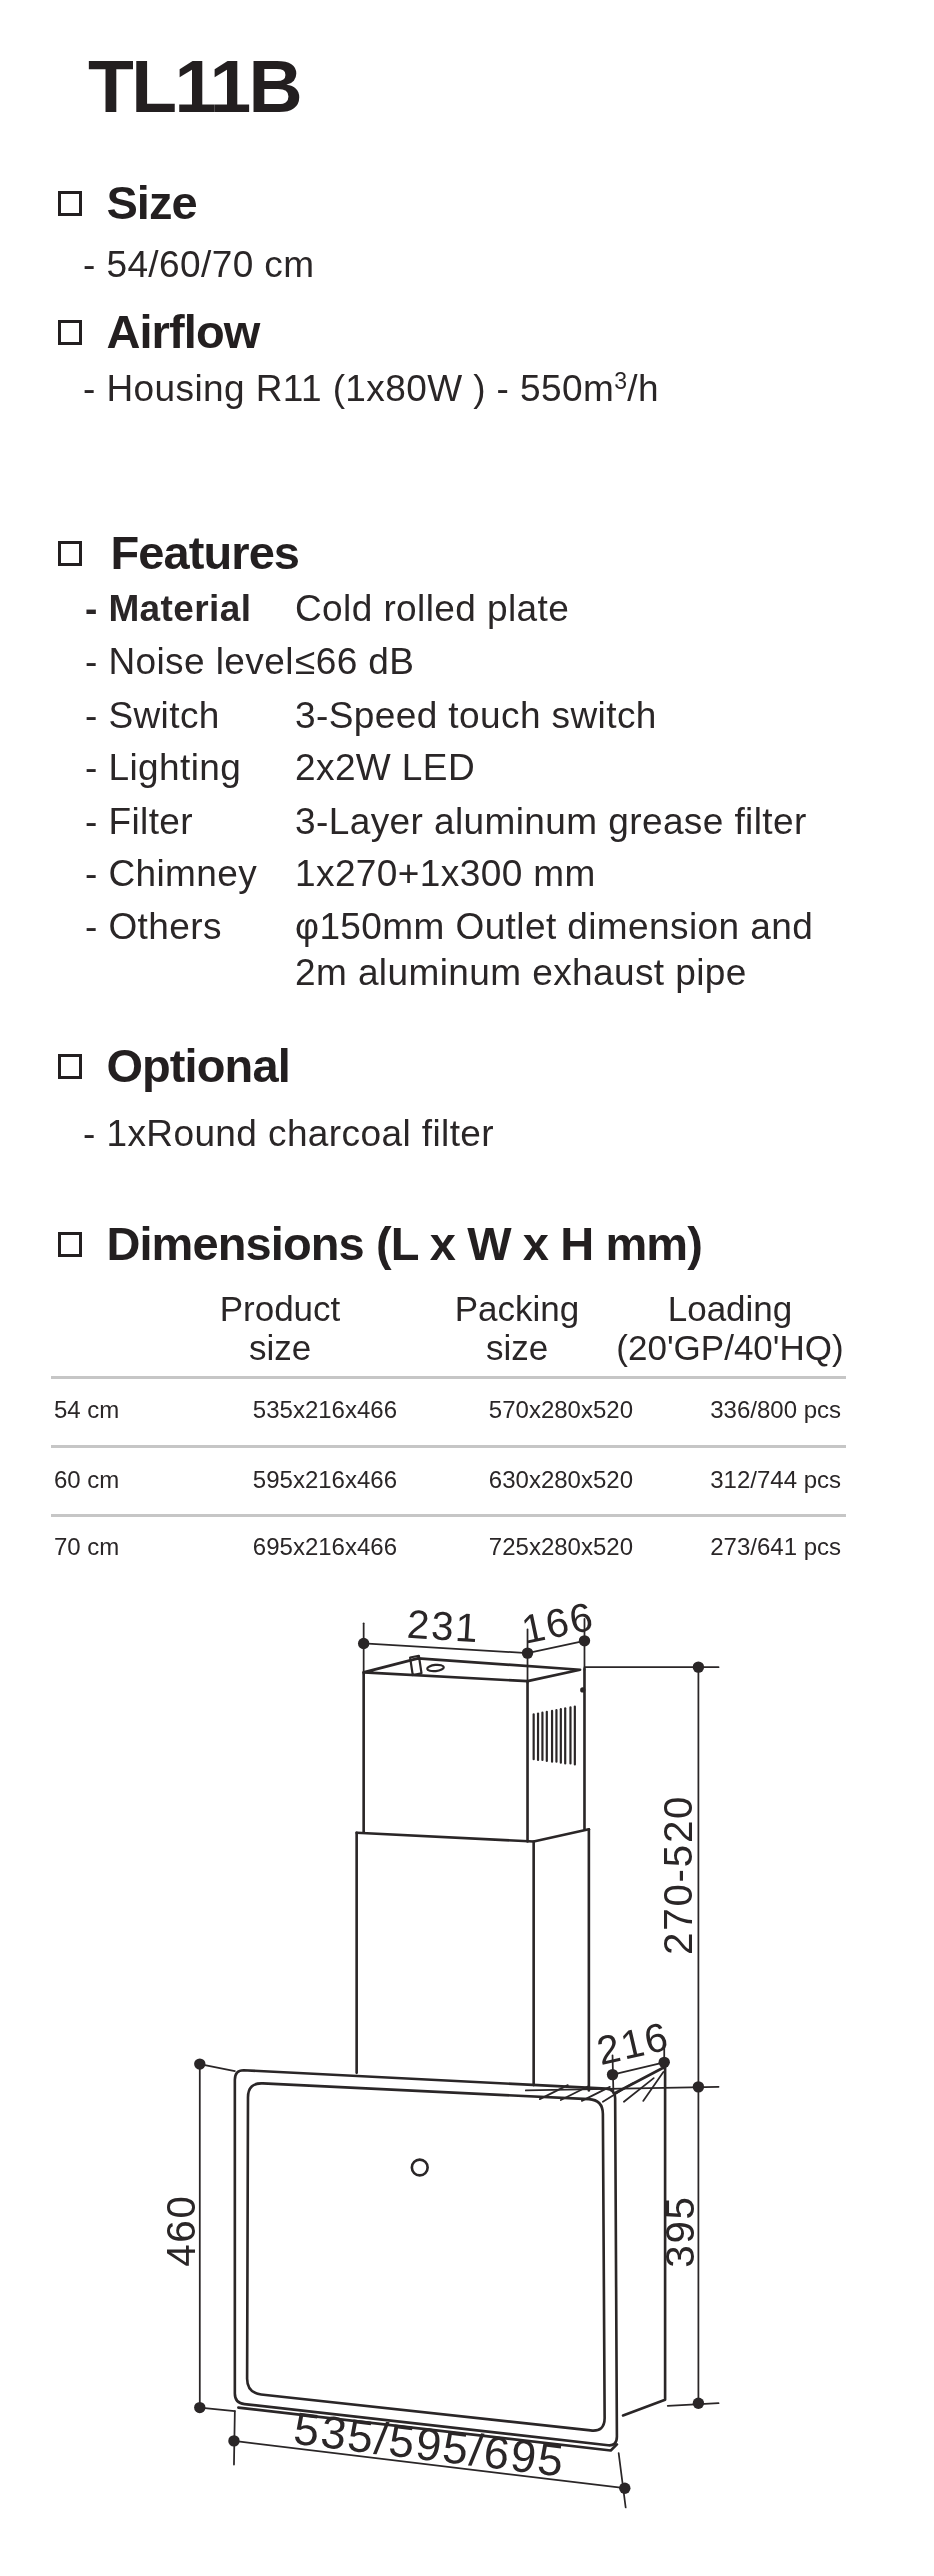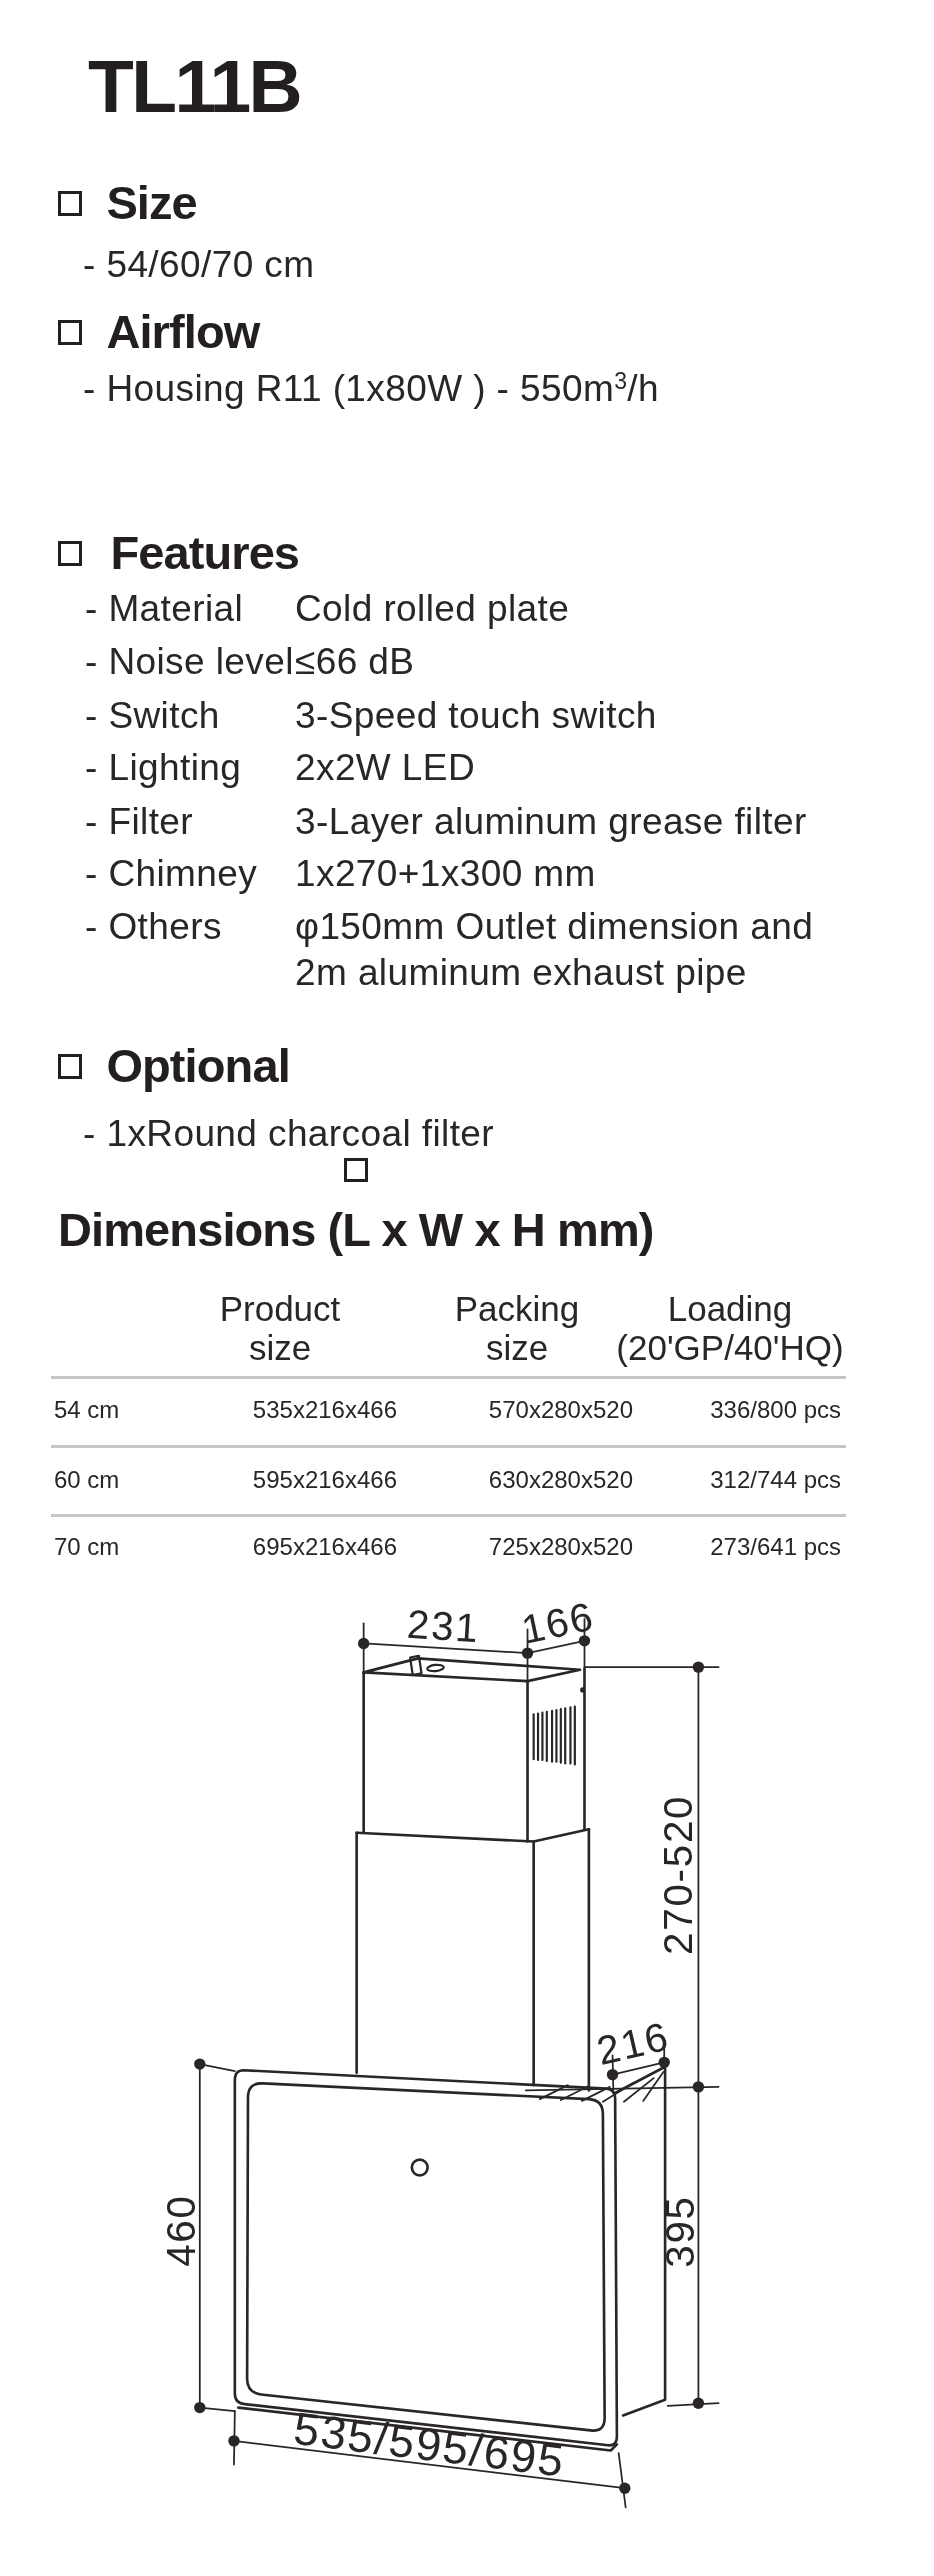--- a/index.html
+++ b/index.html
@@ -44,21 +44,21 @@
     <span class="bullet"></span>
     <span class="htext">Airflow</span>
   </div>
   <div class="bline" style="left:83px;top:368px;"><span>- Housing R11 (1x80W ) - 550m</span><span class="sup">3</span><span>/h</span></div>
 
   <div class="sec" style="top:529px;gap:28px;">
     <span class="bullet"></span>
     <span class="htext">Features</span>
   </div>
   <div>
-    <div class="flabel" style="top:590px;">- Material</div>
+    <div class="flabel" style="top:590px;font-weight:bold;">- Material</div>
     <div class="fvalue" style="top:590px;">Cold rolled plate</div>
     <div class="flabel" style="top:643px;">- Noise level</div>
     <div class="fvalue" style="top:643px;">≤66 dB</div>
     <div class="flabel" style="top:697px;text-align:right;">- Switch</div>
     <div class="fvalue" style="top:697px;">3-Speed touch switch</div>
     <div class="flabel" style="top:749px;">- Lighting</div>
     <div class="fvalue" style="top:749px;">2x2W LED</div>
     <div class="flabel" style="top:803px;">- Filter</div>
     <div class="fvalue" style="top:803px;">3-Layer aluminum grease filter</div>
     <div class="flabel" style="top:855px;">- Chimney</div>
@@ -67,21 +67,21 @@
     <div class="fvalue" style="top:908px;">φ150mm Outlet dimension and</div>
     <div class="fvalue" style="top:954px;">2m aluminum exhaust pipe</div>
   </div>
 
   <div class="sec" style="top:1042px;">
     <span class="bullet"></span>
     <span class="htext">Optional</span>
   </div>
   <div class="bline" style="left:83px;top:1113px;">- 1xRound charcoal filter</div>
 
-  <div class="sec" style="top:1156px;flex-direction:column;">
+  <div class="sec" style="top:1220px;">
     <span class="bullet"></span>
     <span class="htext">Dimensions (L x W x H mm)</span>
   </div>
 
   <div>
     <div class="thead" style="left:175px;top:1289px;width:210px;">
       <div>Product</div>
       <div>size</div>
     </div>
     <div class="thead" style="left:412px;top:1289px;width:210px;">

